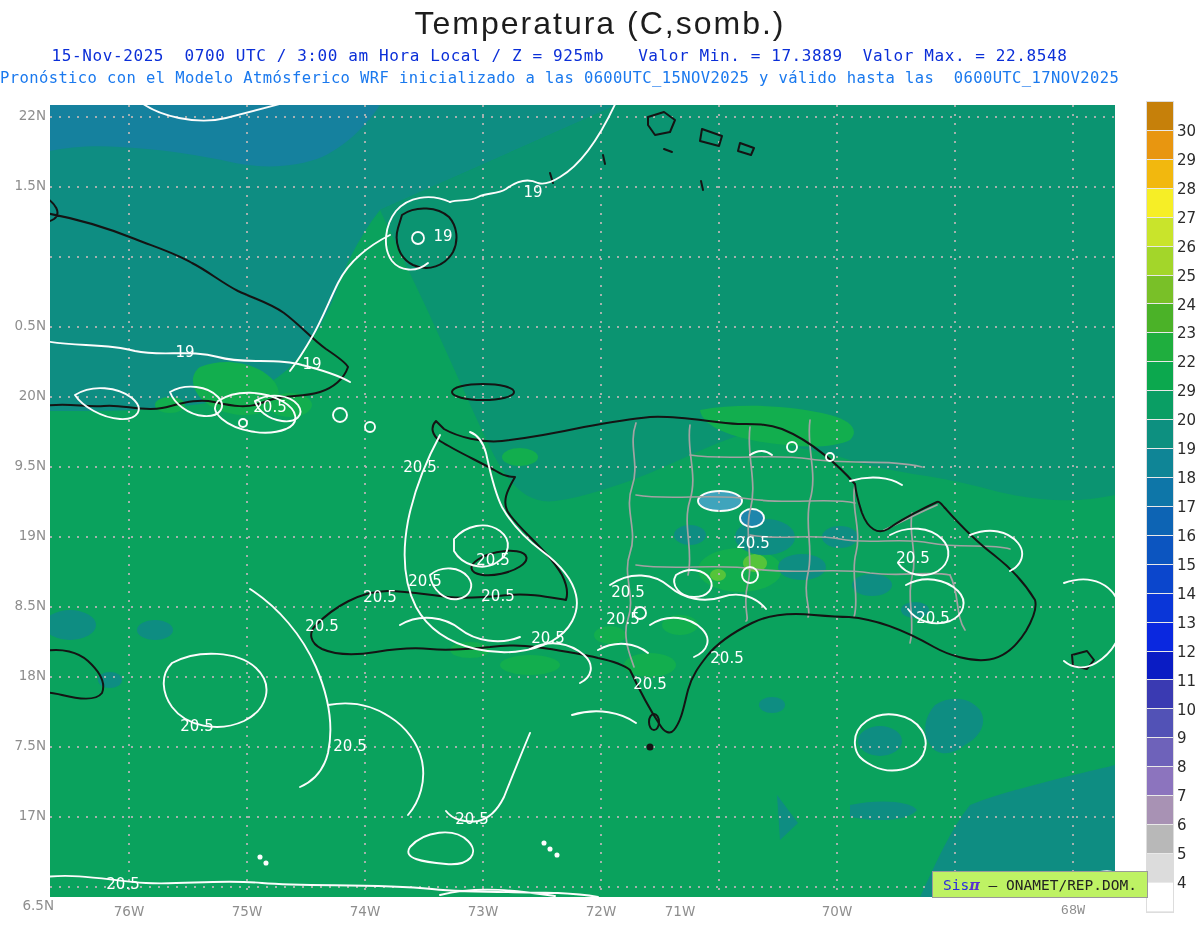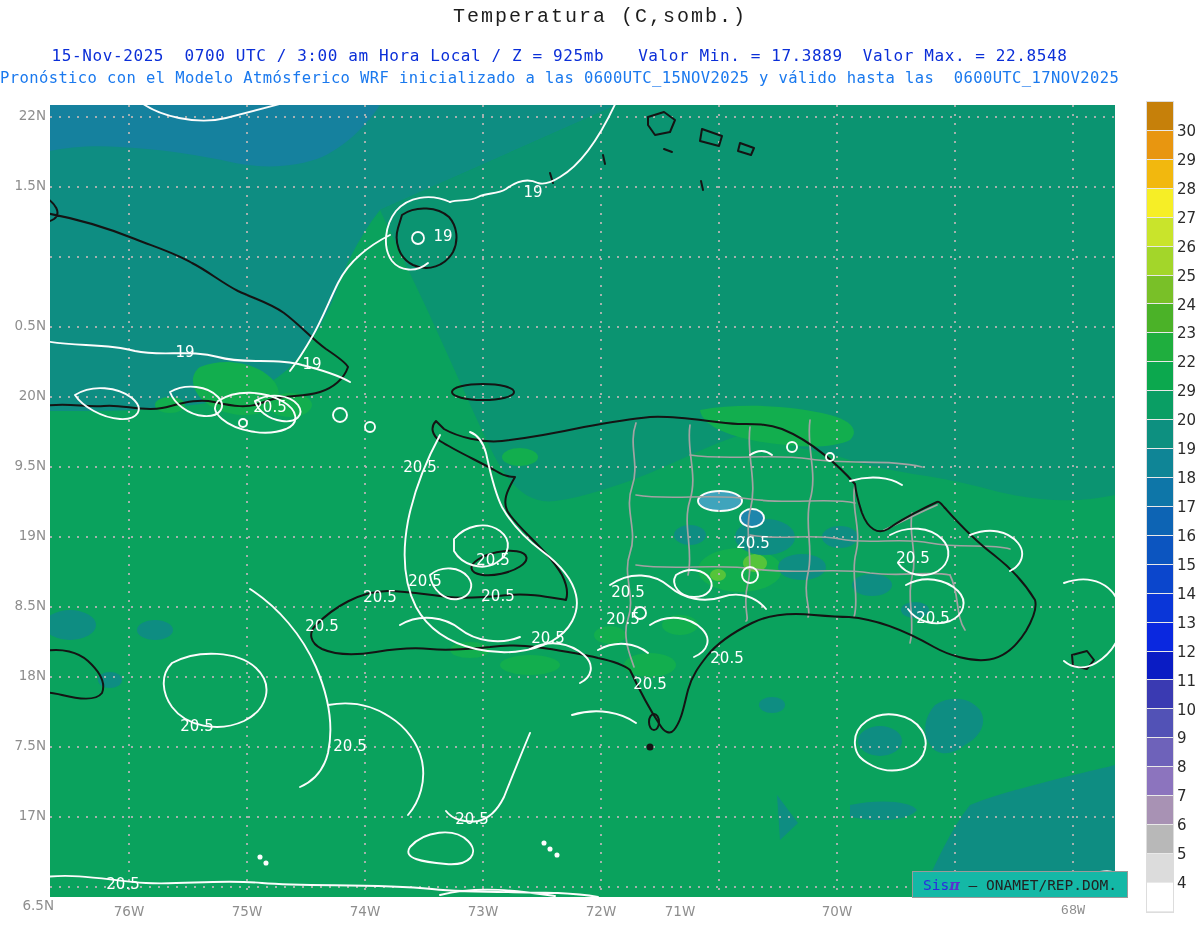--- a/index.html
+++ b/index.html
@@ -1,34 +1,34 @@
 <!DOCTYPE html>
 <html><head>
 <meta charset="utf-8">
 <style>
   html,body{margin:0;padding:0;}
   body{width:1200px;height:927px;position:relative;background:#fff;overflow:hidden;
        font-family:"DejaVu Sans",sans-serif;}
   .title{position:absolute;top:5px;left:0;width:1200px;text-align:center;
-         font-family:Liberation Mono, monospace;font-size:20px;letter-spacing:2px;
+         font-family:Liberation Sans, sans-serif;font-size:32px;letter-spacing:2px;
          color:#1d1d1d;white-space:pre;}
   .sub{position:absolute;left:0;width:1119px;text-align:center;
        font-family:"DejaVu Sans Mono",monospace;white-space:pre;}
   .sub1{top:46px;font-size:16px;letter-spacing:.6px;color:#0b2fd8;}
   .sub1 .gap1{margin-left:34px;} .sub1 .gap2{margin-left:20px;}
   .sub2{top:69px;font-size:15.5px;letter-spacing:.4px;color:#1a79ee;}
   #map-wrap{position:absolute;left:50px;top:105px;width:1065px;height:792px;}
   .lat-label{position:absolute;left:0;width:46px;text-align:right;font-size:13.5px;color:#8e8e8e;}
   .lon-label{position:absolute;width:56px;text-align:center;font-size:13.5px;color:#8e8e8e;top:903px;}
   #cbar{position:absolute;left:1147px;top:102px;width:26px;height:810px;display:flex;
         flex-direction:column;outline:1px solid #ddd;}
   #cbar .box{flex:1;border-bottom:1px solid #e9e9e9;}
   #cbar-labels{position:absolute;left:1177px;top:102px;width:34px;height:810px;}
   #cbar-labels div{position:absolute;font-size:15px;color:#2a2a2a;}
-  #credit{position:absolute;left:912px;top:871px;width:214px;height:25px;background:#14b8a6;
+  #credit{position:absolute;left:932px;top:871px;width:214px;height:25px;background:#bef264;
           border:1px solid #9a9a9a;display:flex;align-items:center;justify-content:center;
           font-family:"DejaVu Sans Mono",monospace;font-size:14.5px;white-space:pre;color:#222;}
   #credit .sis{color:#2b2be0;} #credit .pi{color:#5a2fd0;font-family:"DejaVu Serif",serif;font-style:italic;font-weight:bold;}
   
   .grid{stroke:#b5b5b5;stroke-width:2;stroke-dasharray:2 7;fill:none;opacity:.9;}
   .coast{stroke:#141414;stroke-width:2;fill:none;stroke-linejoin:round;stroke-linecap:round;}
   .prov{stroke:#a3a3a3;stroke-width:1.7;fill:none;stroke-linejoin:round;stroke-linecap:round;}
   .wc{stroke:#fcfcfc;stroke-width:1.9;fill:none;stroke-linejoin:round;stroke-linecap:round;}
   .cl{fill:#fff;font-family:"DejaVu Sans",sans-serif;font-size:15px;text-anchor:middle;}
 </style>

